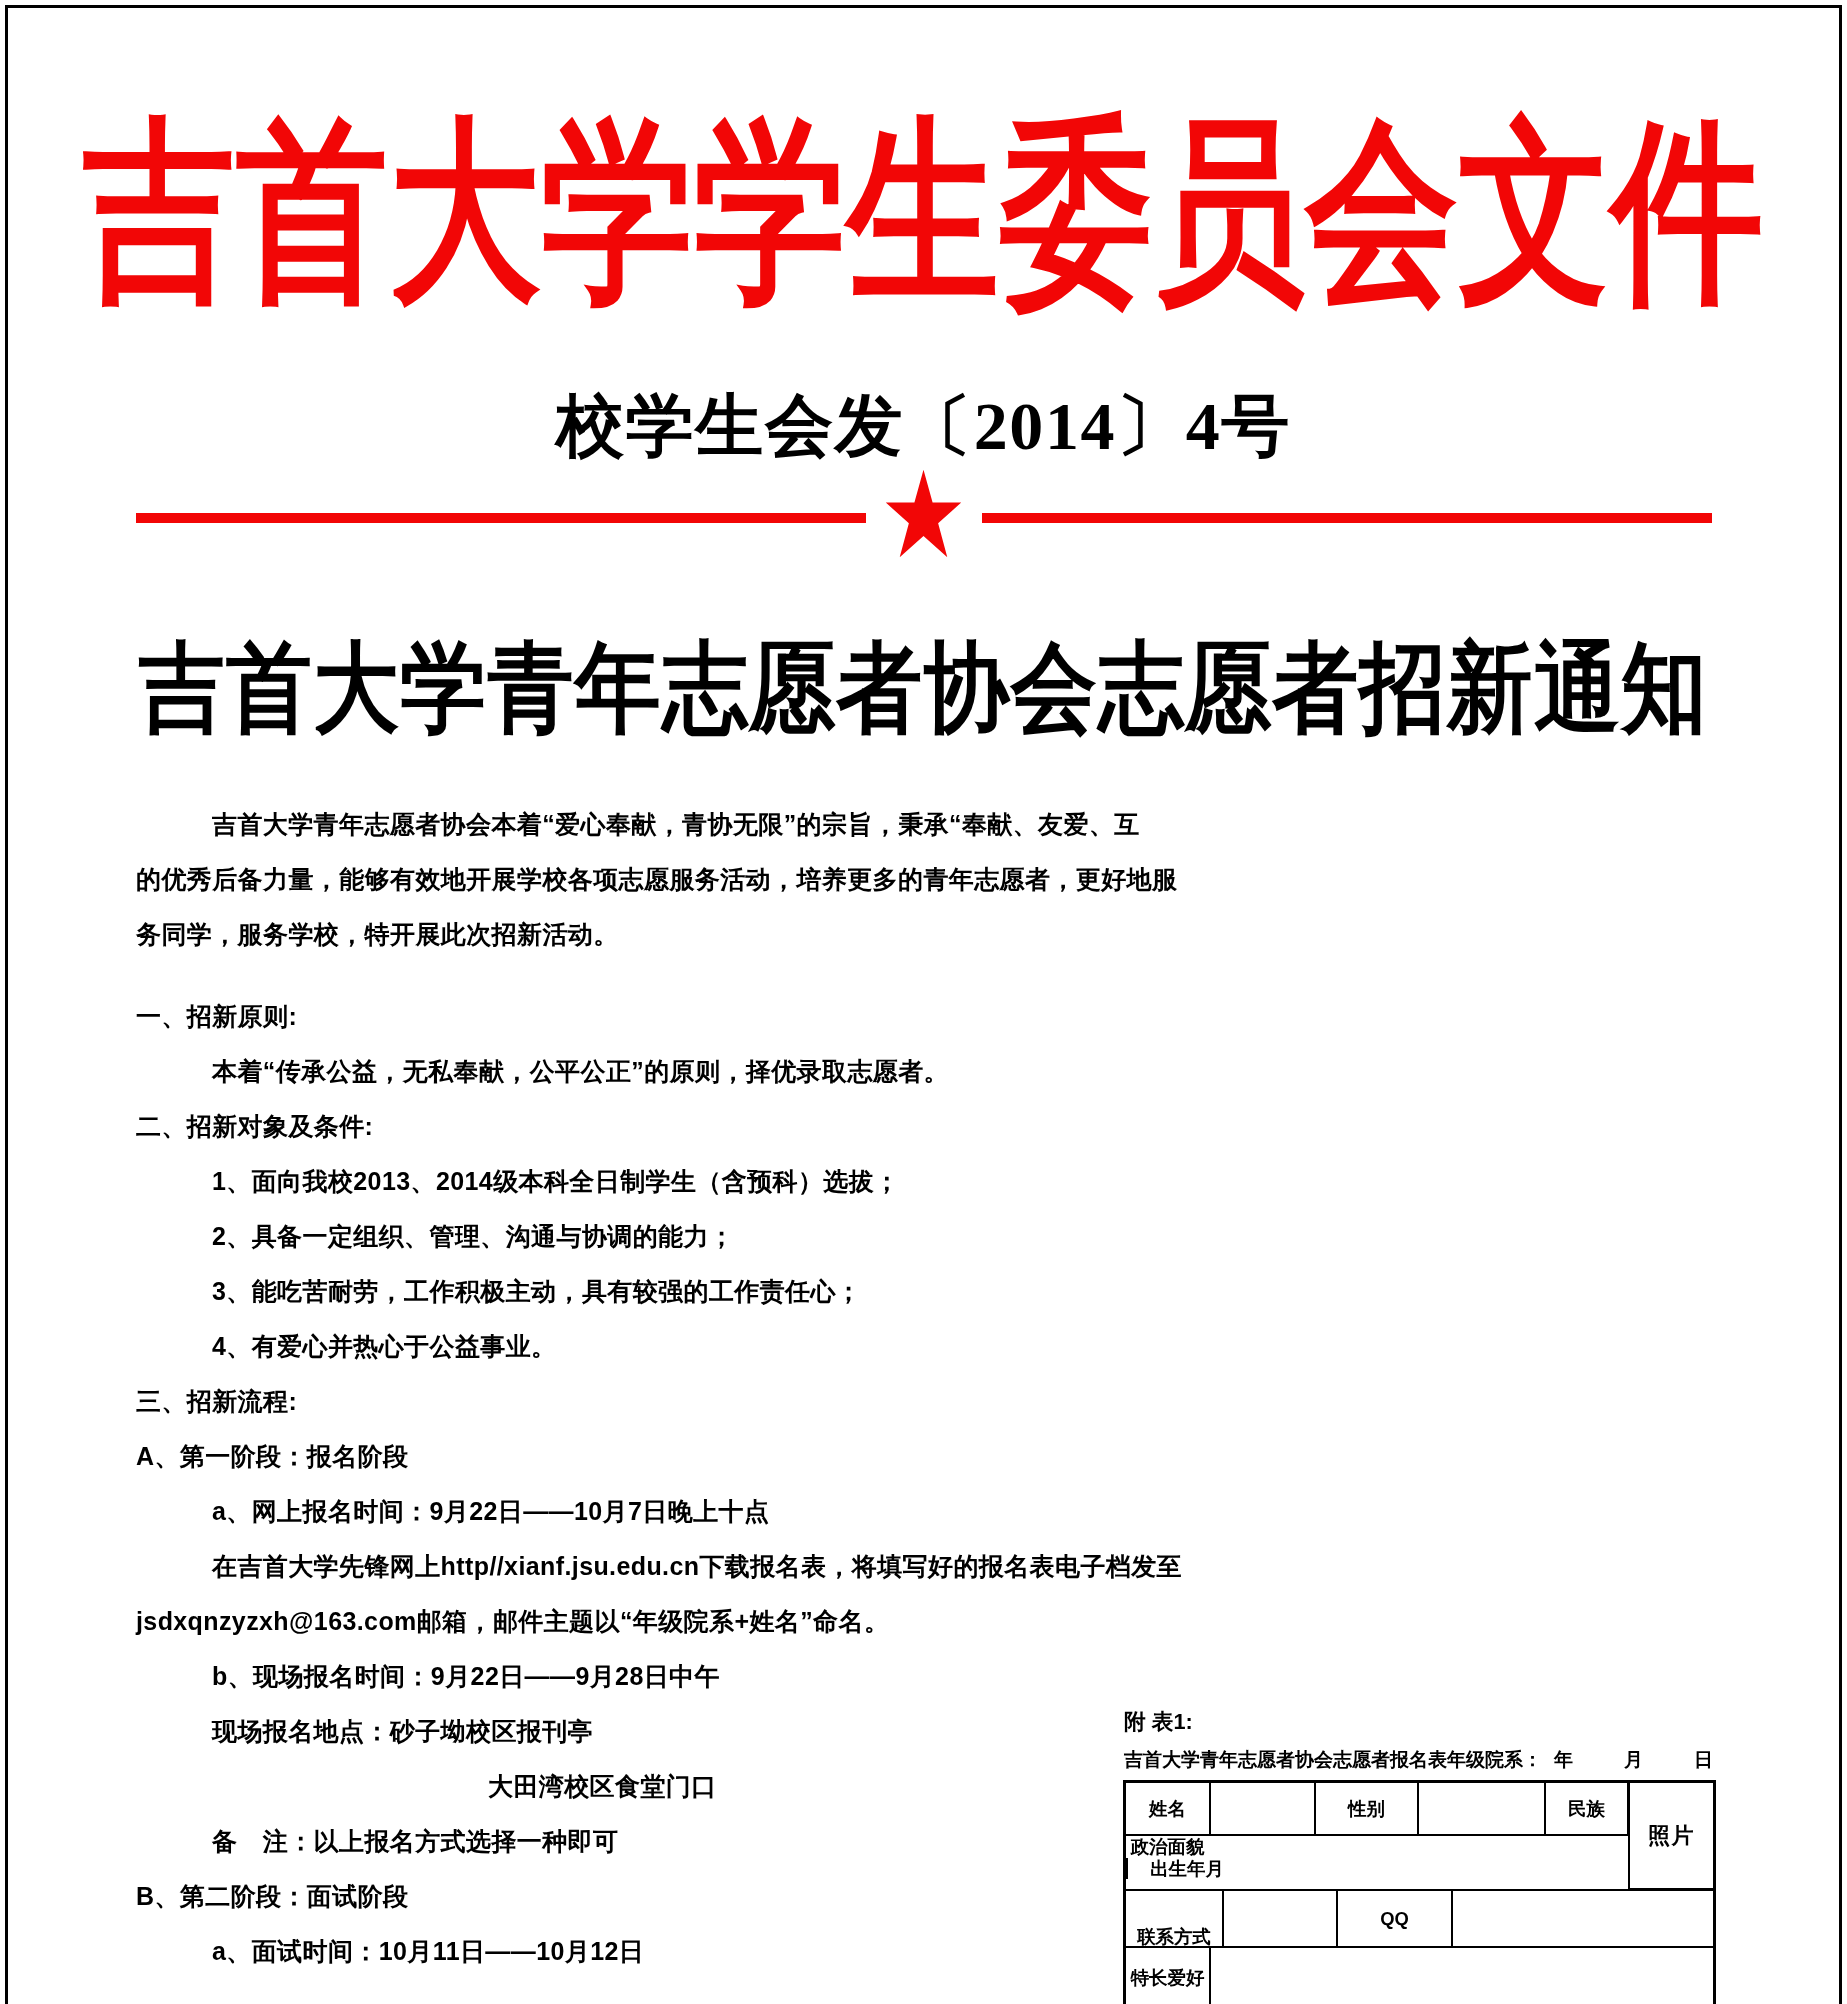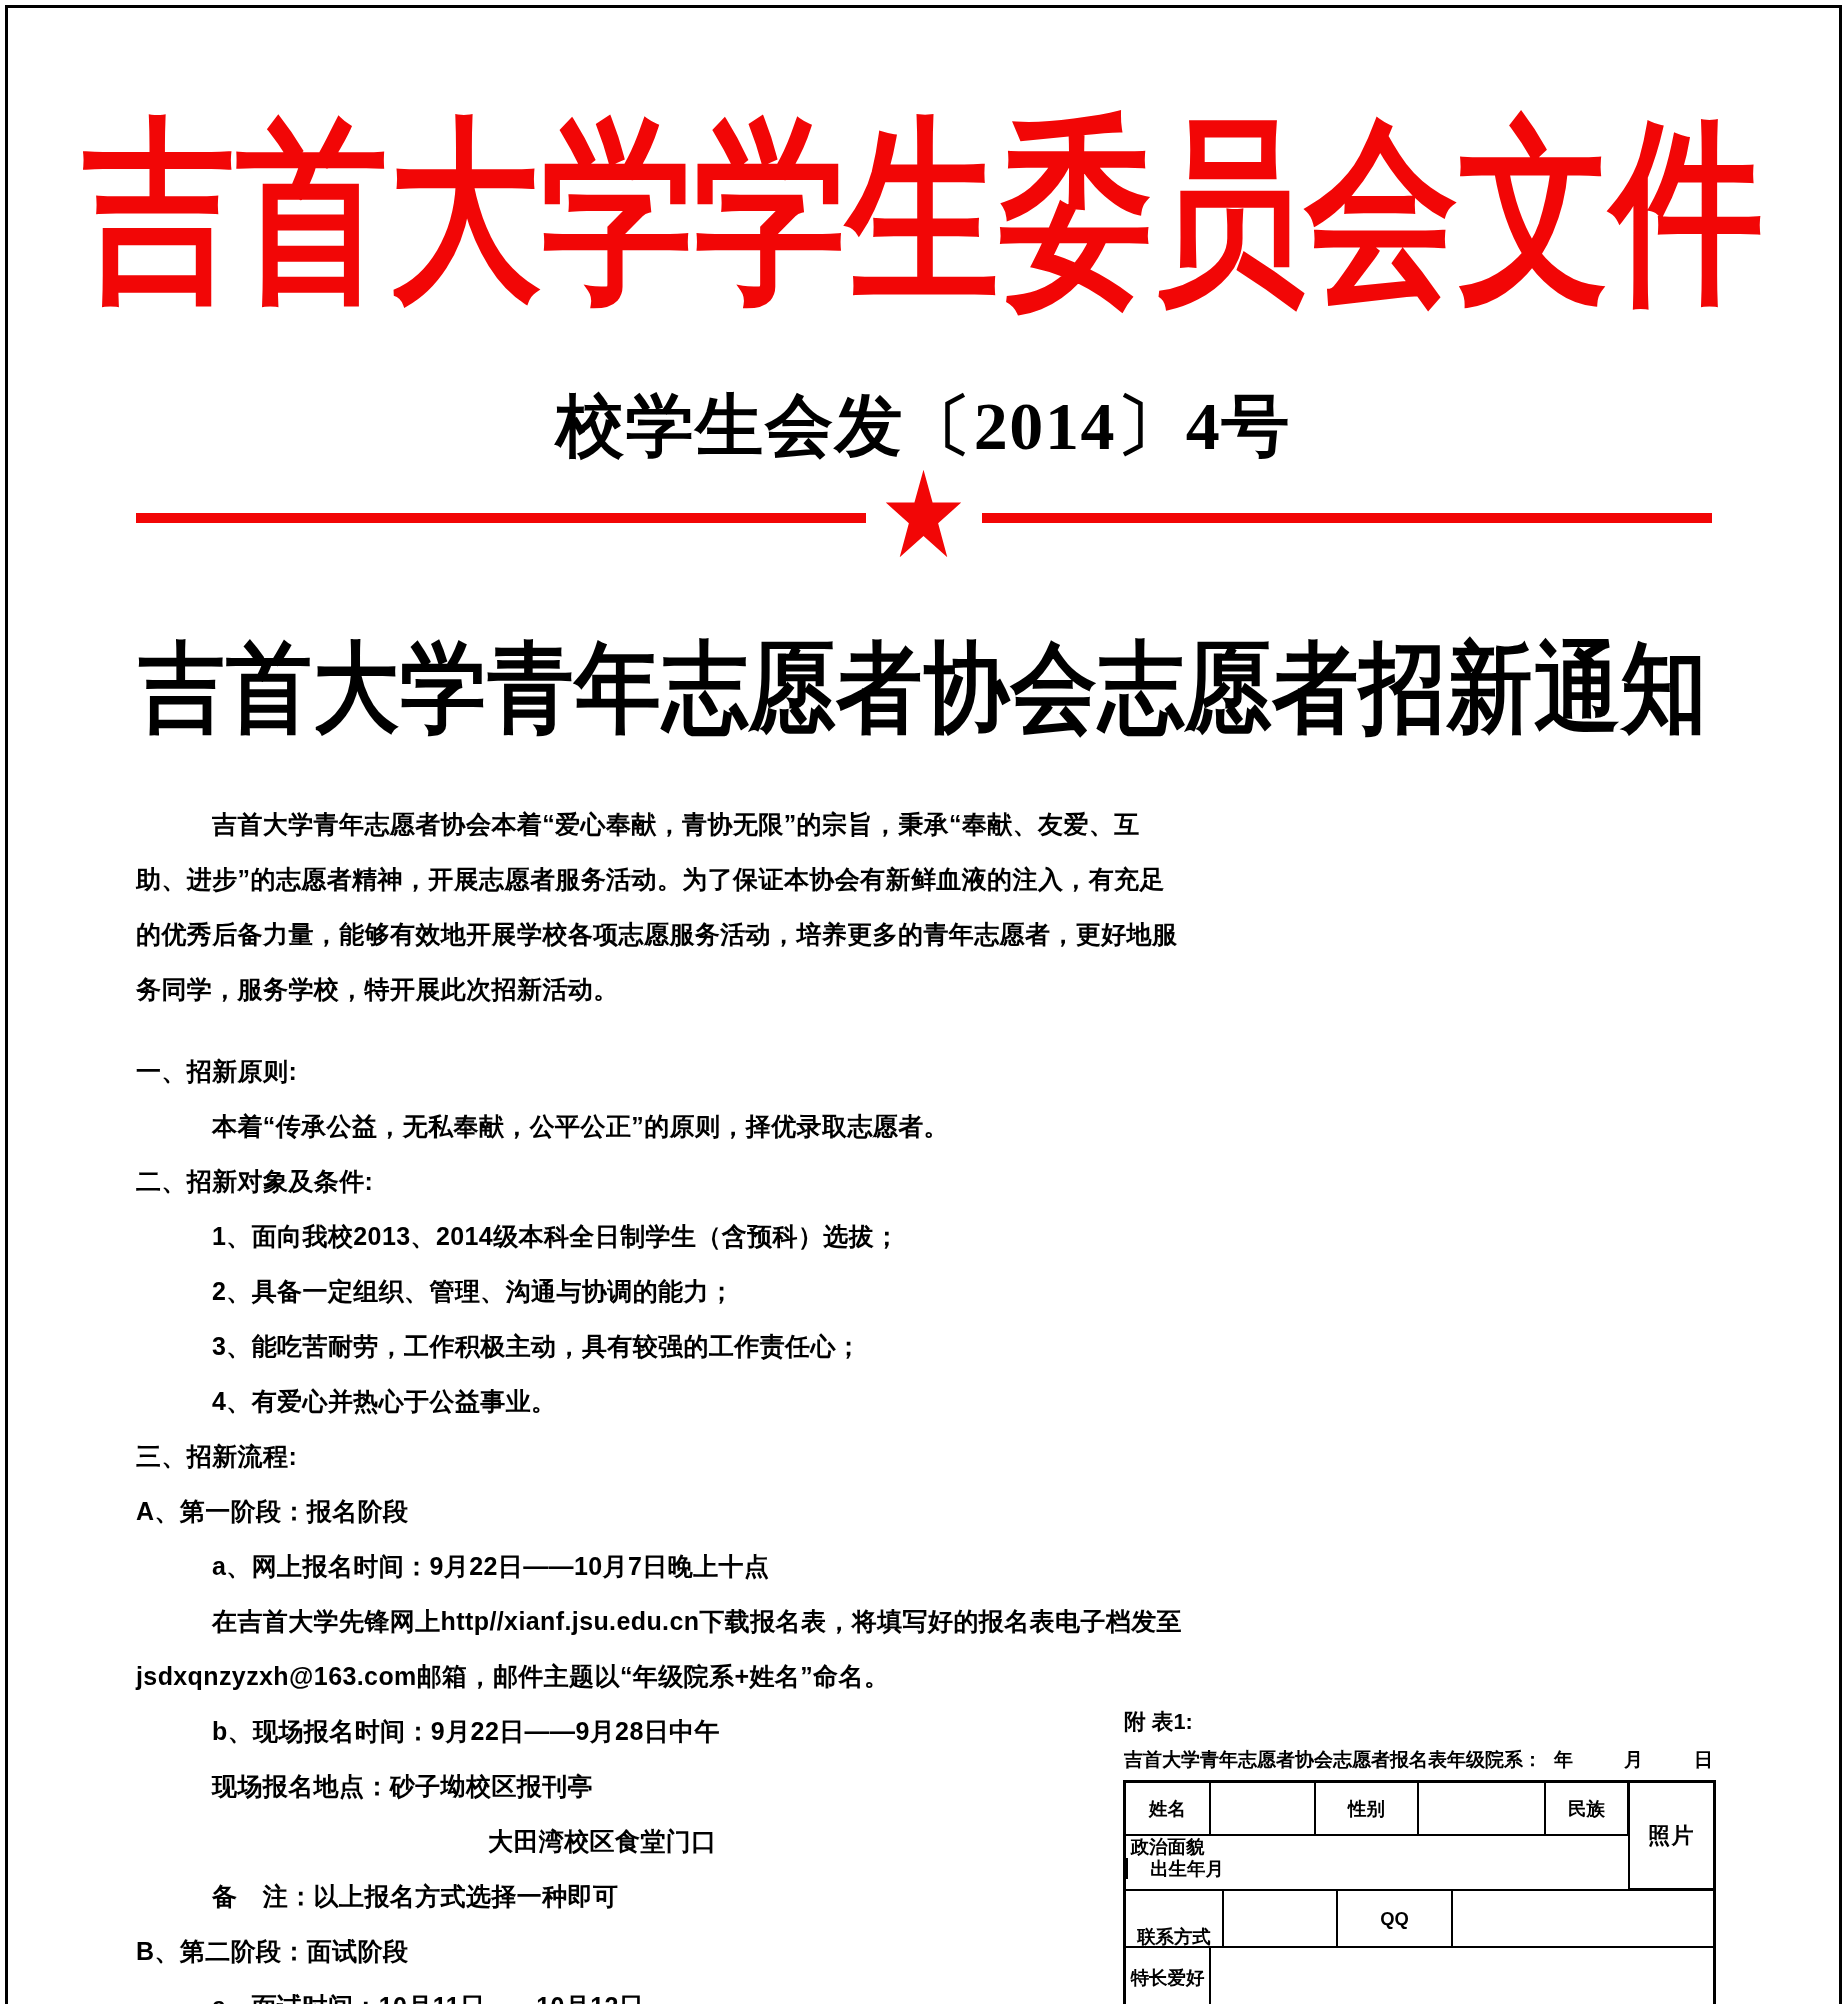--- a/index.html
+++ b/index.html
@@ -60,21 +60,20 @@
   <div class="rule-seg seg-left" style="background:#f20606;"></div>
   <div class="rule-seg seg-right" style="background:#f20606;"></div>
   <svg class="divider-star" viewBox="0 0 100 100" preserveAspectRatio="none">
     <polygon fill="#f20606" points="50,2 61.8,37.6 99,37.6 69,60 80.9,97 50,74 19.1,97 31,60 1,37.6 38.2,37.6"></polygon>
   </svg>
 
   <div class="main-title">吉首大学青年志愿者协会志愿者招新通知</div>
 
   <div class="body-text">
     <div class="bline ind1">吉首大学青年志愿者协会本着“爱心奉献，青协无限”的宗旨，秉承“奉献、友爱、互</div>
-    <div class="bline">助、进步”的志愿者精神，开展志愿者服务活动。为了保证本协会有新鲜血液的注入，有充足</div>
     <div class="bline">的优秀后备力量，能够有效地开展学校各项志愿服务活动，培养更多的青年志愿者，更好地服</div>
     <div class="bline">务同学，服务学校，特开展此次招新活动。</div>
     <div class="bline gap">一、招新原则:</div>
     <div class="bline ind1">本着“传承公益，无私奉献，公平公正”的原则，择优录取志愿者。</div>
     <div class="bline">二、招新对象及条件:</div>
     <div class="bline ind1">1、面向我校2013、2014级本科全日制学生（含预科）选拔；</div>
     <div class="bline ind1">2、具备一定组织、管理、沟通与协调的能力；</div>
     <div class="bline ind1">3、能吃苦耐劳，工作积极主动，具有较强的工作责任心；</div>
     <div class="bline ind1">4、有爱心并热心于公益事业。</div>
     <div class="bline">三、招新流程:</div>

